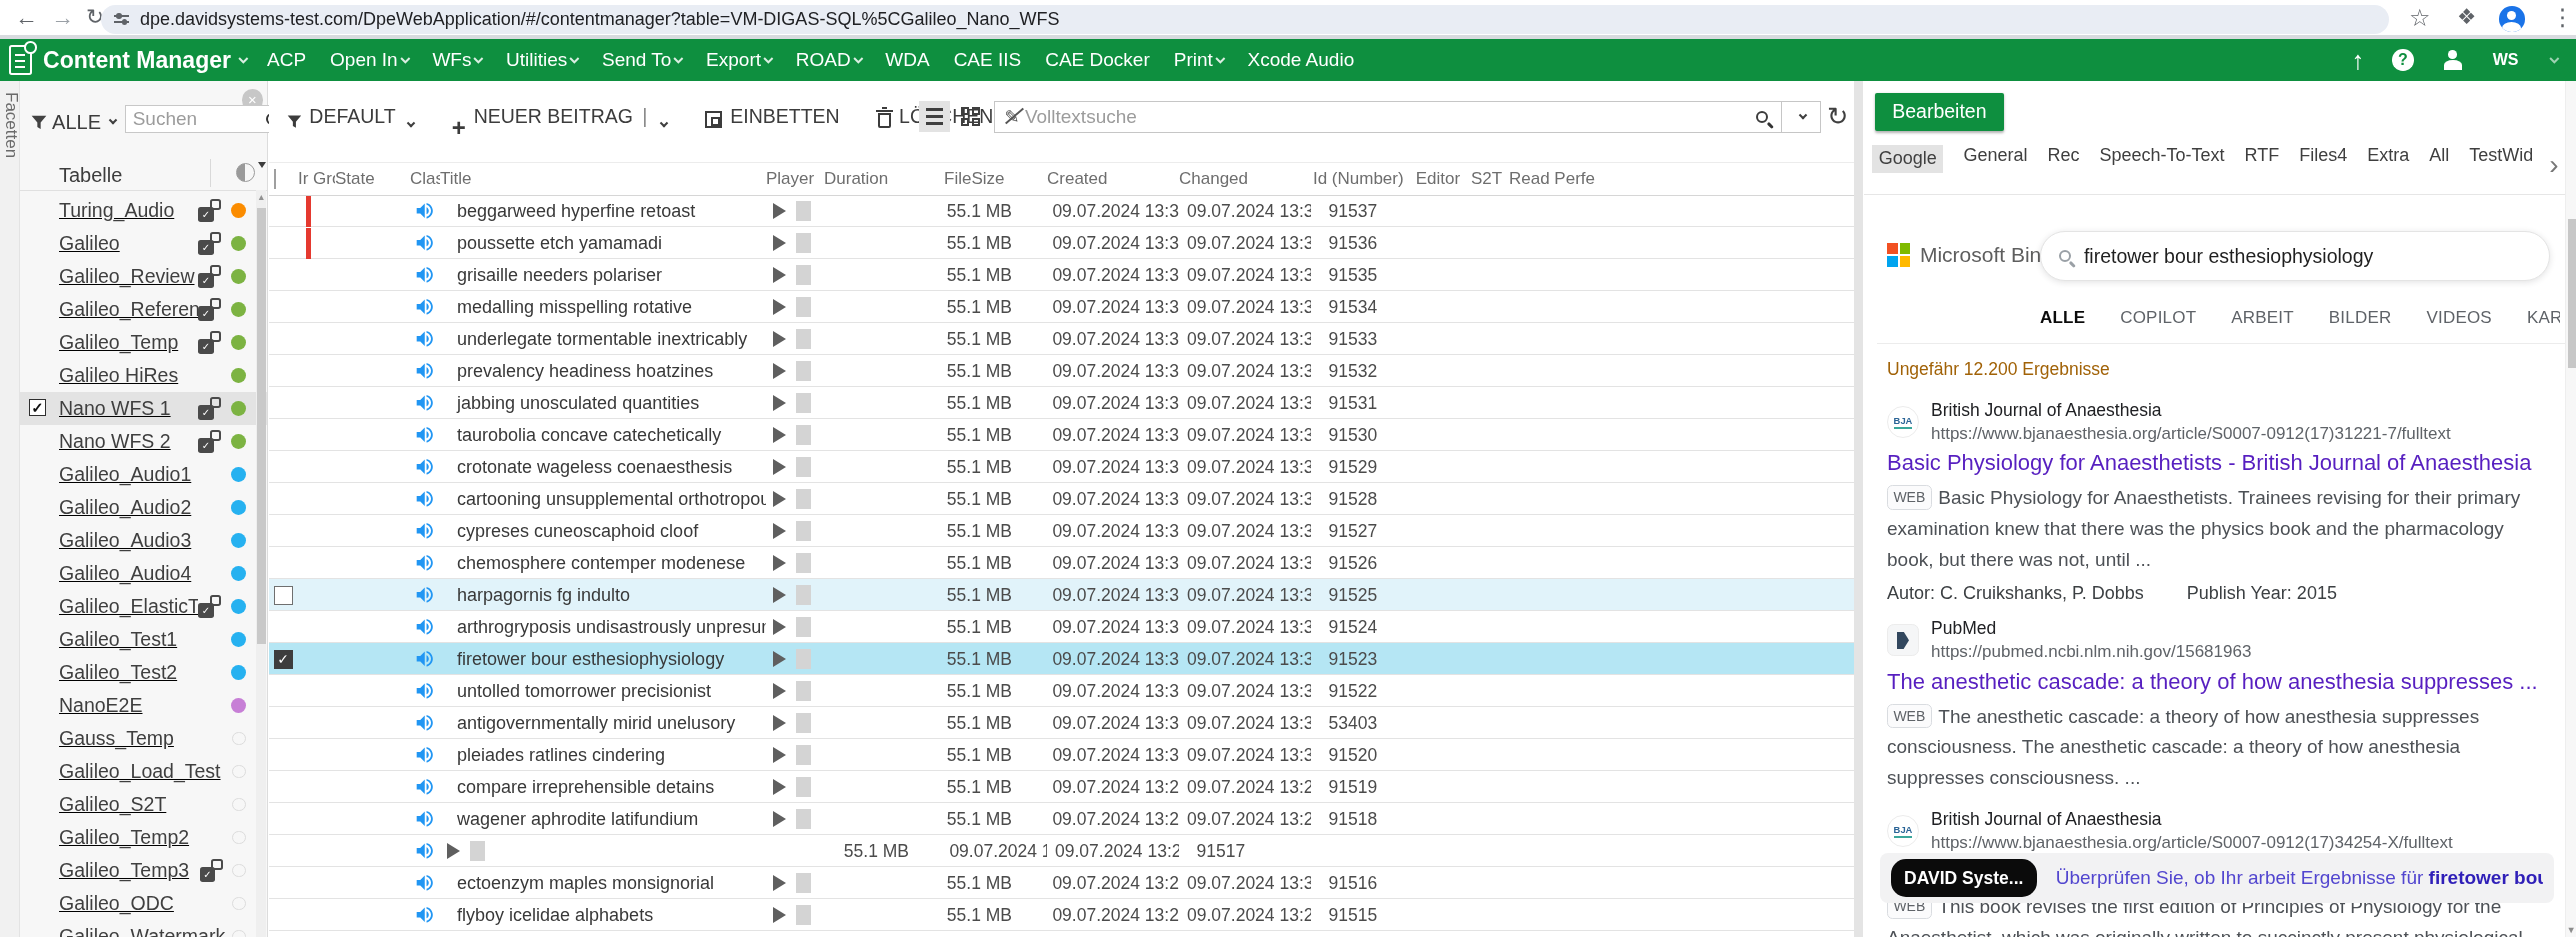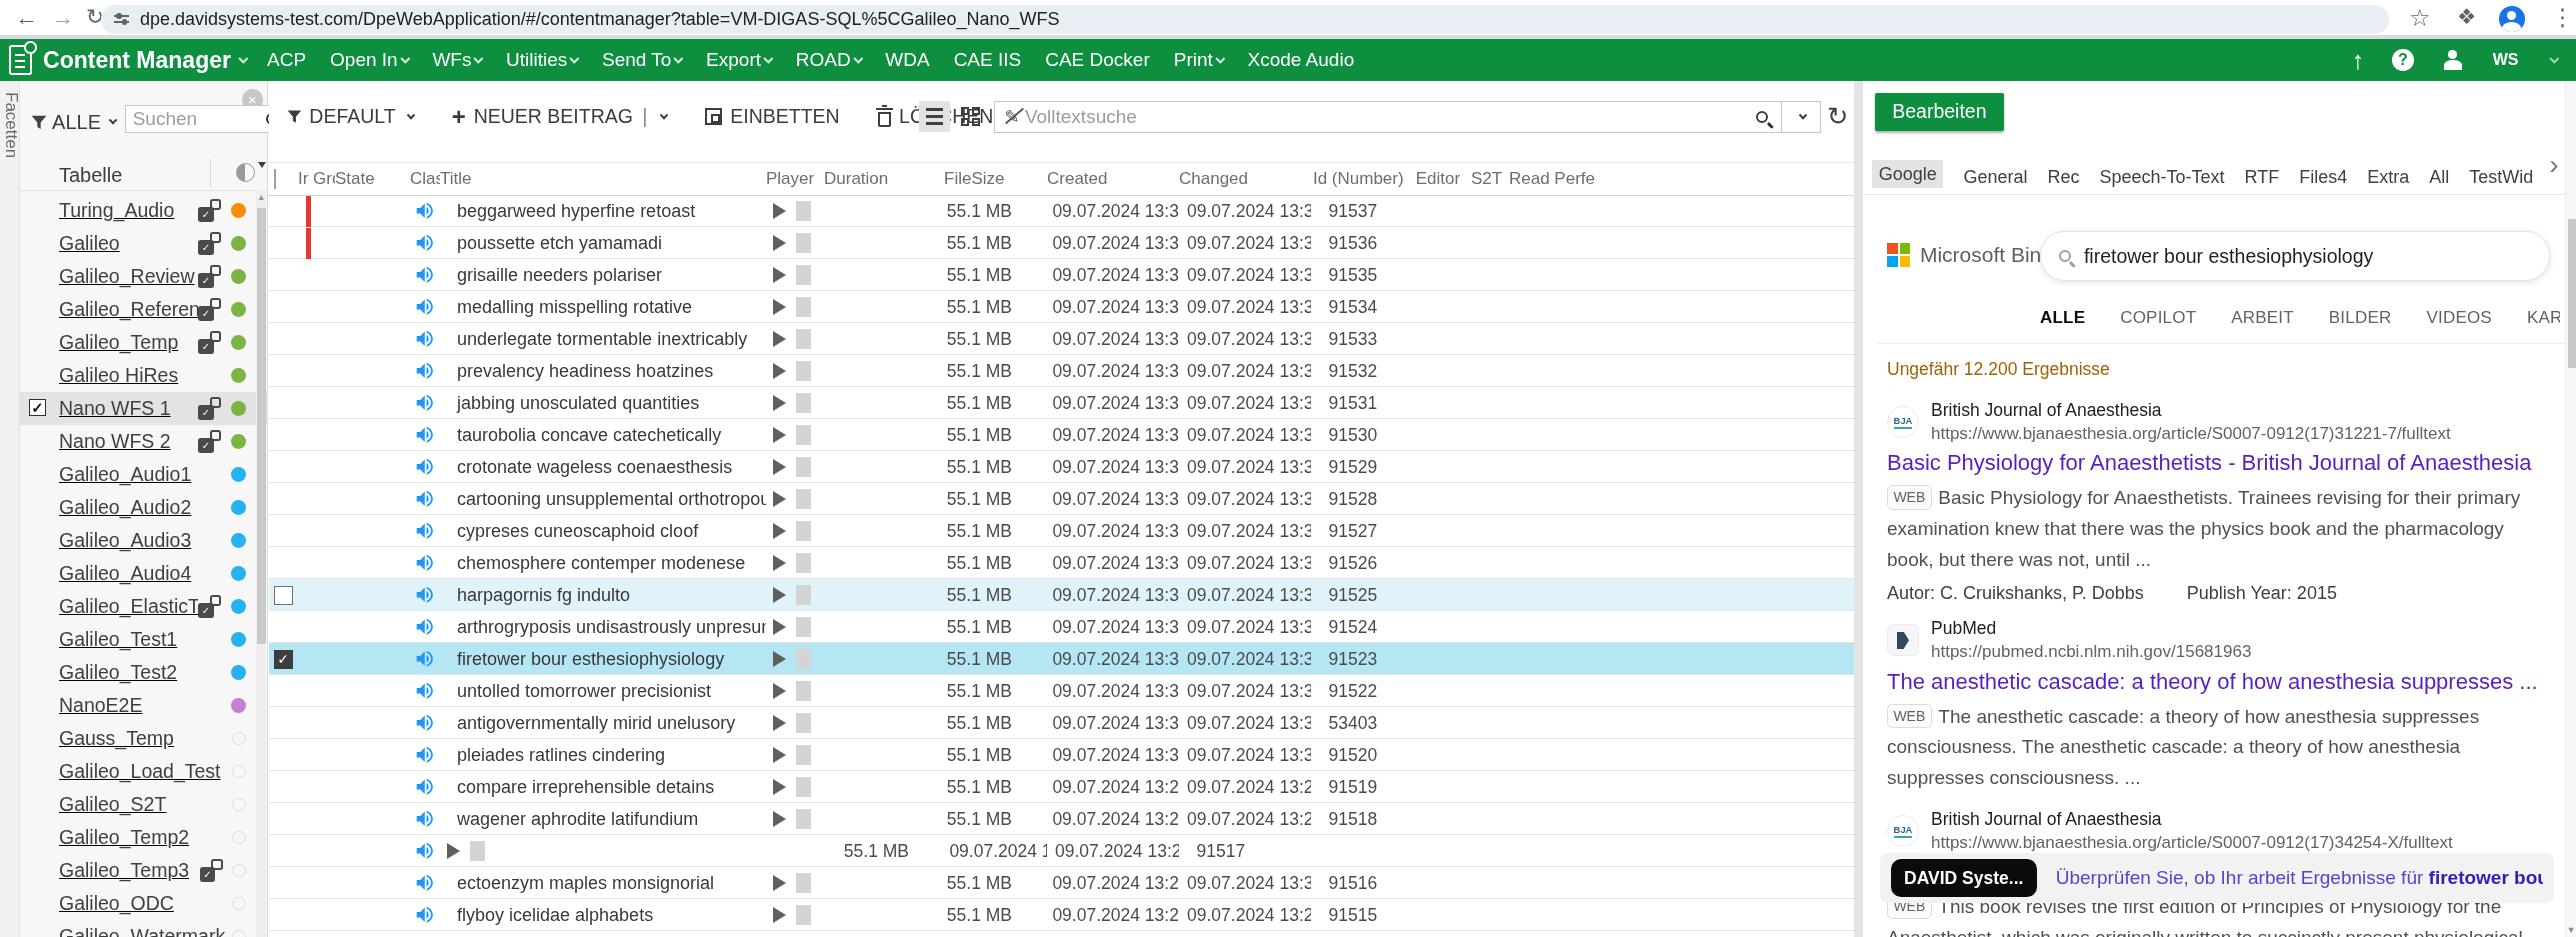--- a/index.html
+++ b/index.html
@@ -84,21 +84,21 @@
   .dot-orange { background:var(--dot-orange,#fb8c00); } .dot-green { background:var(--dot-green,#7cb342); }
   .dot-blue { background:var(--dot-blue,#26b1f0); } .dot-purple { background:var(--dot-purple,#c77fd6); }
   .dot-hollow { width:13.4px; height:13.4px; border:1.3px solid #dcdcdc; background:transparent; }
   .sb-scroll { position:absolute; right:0.7px; top:109px; bottom:0; width:10px; background:#efefef; }
   .sb-scroll .arr { position:absolute; top:2px; left:0; width:100%; text-align:center; font-size:8.7px; color:#909090; }
   .sb-thumb { position:absolute; top:17.5px; left:0.7px; width:8.7px; height:436px; background:#c9c9c9; }
 
   
   #main { position:absolute; left:269px; top:81px; width:1586px; height:857px; background:#fff; }
   .tb-group { position:absolute; left:17.5px; top:24px; display:flex; align-items:center; gap:38px; }
-  .tb-item { display:flex; align-items:center; gap:8px; font-size:19.5px; color:#3c3c3c; white-space:nowrap; }
+  .tb-item { display:flex; align-items:flex-end; gap:8px; font-size:19.5px; color:#3c3c3c; white-space:nowrap; }
   .plus { font-size:24px; font-weight:bold; line-height:0; }
   .vbar { color:#888; margin:0 1.3px; font-size:20px; }
   .embed-ic { width:17.5px; height:17.5px; border:2px solid #3c3c3c; position:relative; }
   .embed-ic::after { content:''; position:absolute; left:4px; top:4px; width:5.4px; height:5.4px; border:2px solid #3c3c3c; }
   .trash { width:13.4px; height:14.8px; border:2px solid #3c3c3c; border-radius:0 0 2px 2px; position:relative; margin-top:5.4px; }
   .trash::before { content:''; position:absolute; left:-4px; top:-5.4px; width:17.5px; height:2px; background:#3c3c3c; }
   .trash::after { content:''; position:absolute; left:2px; top:-8.7px; width:5.4px; height:2px; background:#3c3c3c; }
   .view-list { position:absolute; left:650px; top:20px; width:31px; height:31px; background:#e3e3e3;
     display:flex; flex-direction:column; justify-content:center; gap:3.4px; align-items:center; }
   .view-list i { width:17.5px; height:3.4px; background:#3f3f3f; }
@@ -138,21 +138,21 @@
   .row-check { width:19px; height:19px; border:1.3px solid #6f6f6f; background:#fff; margin-left:4.7px;
     display:flex; align-items:center; justify-content:center; font-size:14px; }
   .row-check.checked { background:#3d3d3d; border-color:#3d3d3d; color:#fff; }
 
   #divider { position:absolute; left:1854px; top:81px; width:9.4px; height:857px; background:#e4e4e4; }
 
   
   #rightpanel { position:absolute; left:1864px; top:81px; width:712px; height:857px; background:#fff; }
   .edit-btn { position:absolute; left:10.7px; top:12px; background:var(--accent-green,#0e8f3f); color:#fff;
     font-size:19.5px; padding:7.4px 17.5px; border-radius:2px; box-shadow:0 1.3px 2.7px rgba(0,0,0,.3); border:none; }
-  #rp-tabs { position:absolute; left:0; top:64px; right:44px; height:43px; display:flex; align-items:flex-end;
+  #rp-tabs { position:absolute; left:0; top:64px; right:44px; height:43px; display:flex; align-items:flex-start;
     gap:20px; padding-left:8px; font-size:18px; color:#3f3f3f; white-space:nowrap; overflow:hidden; }
   .rp-tab.active { background:#e3e3e3; padding:3.4px 6.7px; }
   .rp-chev { position:absolute; right:17.5px; top:68px; font-size:28px; color:#777; }
   .rp-line { position:absolute; left:0; right:10.7px; top:113px; height:0.7px; background:#e6e6e6; }
   .bing-brand { position:absolute; left:23px; top:162px; display:flex; align-items:center; gap:9.4px; }
   .ms-logo { width:23.5px; height:23.5px; display:grid; grid-template-columns:10.7px 10.7px; grid-template-rows:10.7px 10.7px; gap:2px; }
   .ms-logo i:nth-child(1){ background:#f25022; } .ms-logo i:nth-child(2){ background:#7fba00; }
   .ms-logo i:nth-child(3){ background:#00a4ef; } .ms-logo i:nth-child(4){ background:#ffb900; }
   .bing-name { font-size:21px; color:#5e5e5e; white-space:nowrap; }
   .bing-search { position:absolute; left:176px; top:150px; width:510px; height:50px; border-radius:25px;
@@ -177,21 +177,21 @@
   .pm-shape { width:12px; height:17.5px; background:#32475e; clip-path:polygon(0 0,55% 0,100% 50%,55% 100%,0 100%); }
   .res-site { font-size:17.5px; color:#202124; }
   .res-url { font-size:17px; color:#5f6368; margin-top:2.7px; }
   .res-title { font-size:22px; color:var(--link-purple,#571fc0); margin:2.7px 0 6.7px; white-space:nowrap; overflow:hidden; }
   .res-snippet { font-size:19px; color:#4d5156; line-height:1.63; }
   .web-chip { display:inline-block; border:0.7px solid #d9dce0; border-radius:5.4px; padding:0 5.4px; font-size:14px;
     color:#5f6368; background:#fbfbfc; margin-right:6.7px; position:relative; top:-2px; }
   .res-meta { display:flex; gap:43px; font-size:18px; color:#3c4043; margin-top:6.7px; }
   .bing-banner { position:absolute; left:16px; top:772px; width:674px; height:50px; background:#f2f2f3;
     border-radius:8px; display:flex; align-items:center; gap:19px; padding:0 10.7px; }
-  .banner-pill { background:#0b0b0b; color:#fff; border-radius:10px; padding:8.7px 13.4px; font-size:17.5px;
+  .banner-pill { background:#0b0b0b; color:#fff; border-radius:15px; padding:8.7px 13.4px; font-size:17.5px;
     font-weight:bold; white-space:nowrap; }
   .banner-text { font-size:19px; color:#5246cf; white-space:nowrap; overflow:hidden; }
   .banner-text b { color:#2f1fb8; }
   .rp-scroll { position:absolute; right:0; top:0; width:10.7px; height:857px; background:#f7f7f7; border-left:0.7px solid #eee; }
   .rp-thumb { position:absolute; top:138px; left:1.3px; width:8px; height:149px; background:#c7c7c7; }
   .rp-down { position:absolute; bottom:2.7px; left:0; width:100%; text-align:center; font-size:9.4px; color:#8d8d8d; }
   .funnel { flex:0 0 auto; }
 </style>
 </head>
 <body>

